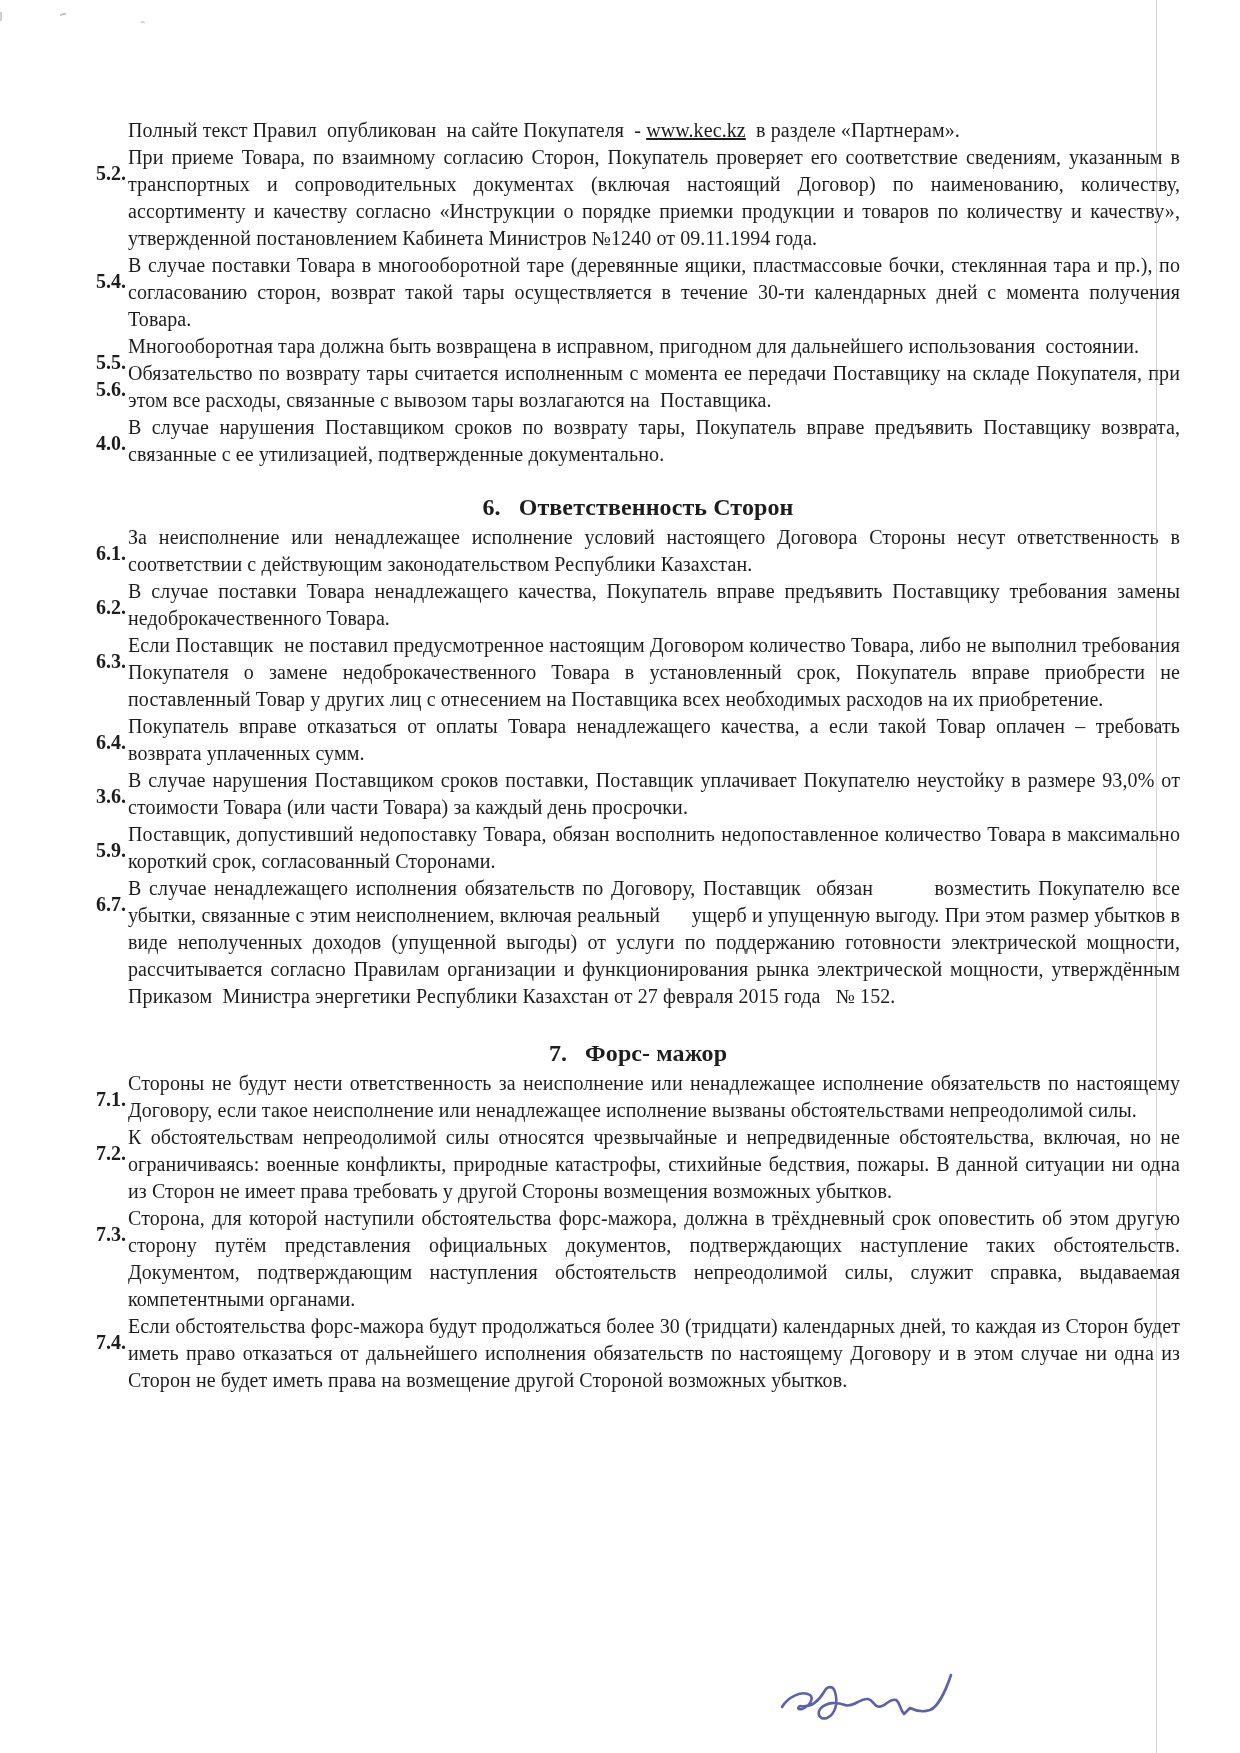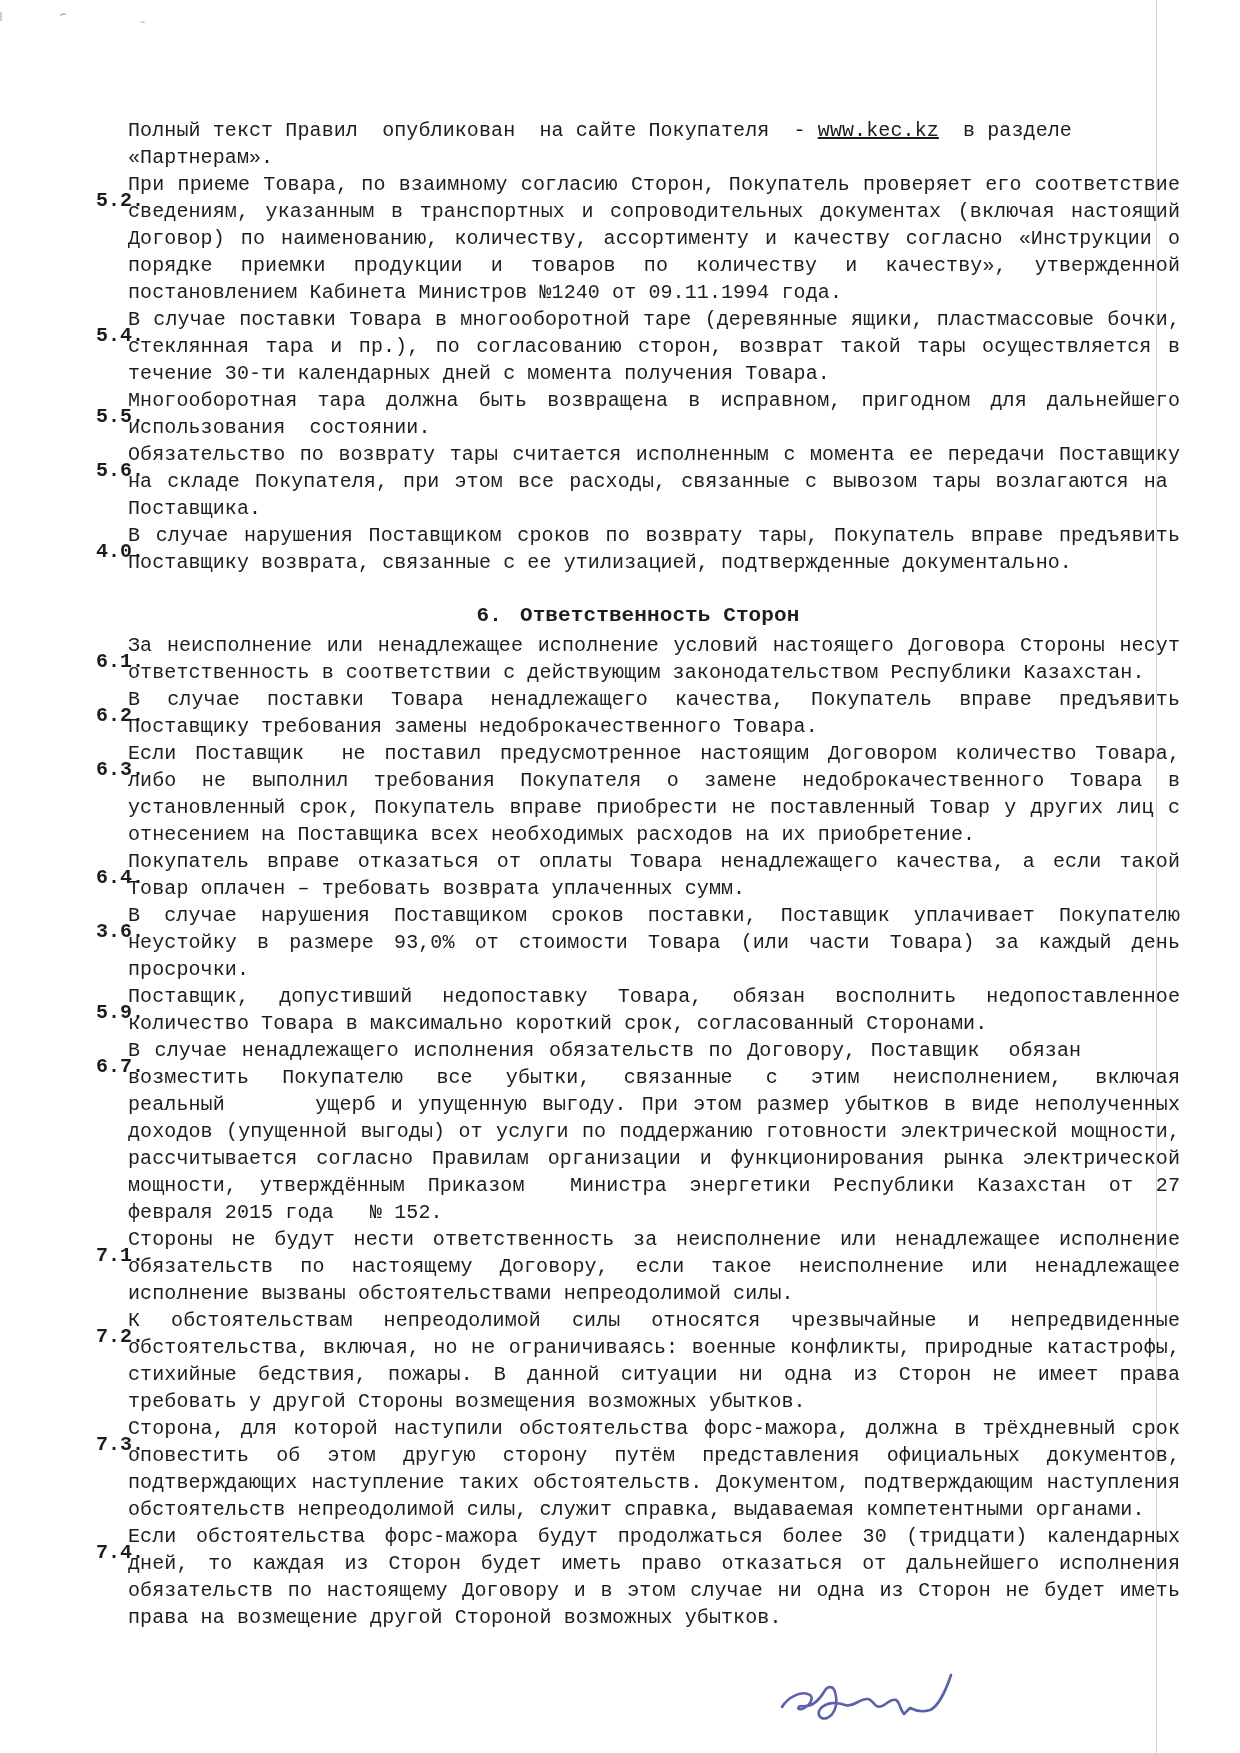--- a/index.html
+++ b/index.html
@@ -4,21 +4,21 @@
 <style>
   html, body { margin: 0; padding: 0; }
   body {
     width: 1240px; height: 1753px;
     background: #ffffff;
     font-family: "Liberation Serif", serif;
     color: #1d1d1d;
     position: relative;
     overflow: hidden;
   }
-  .page { position: absolute; inset: 0; font-family: Liberation Mono, monospace; }
+  .page { position: absolute; inset: 0; }
 
   .body-col {
     position: absolute;
     left: 96px; top: 117px;
     width: 1084px;
     font-size: 20px;
     line-height: 27px;
     letter-spacing: 0.1px;
   }
 
@@ -38,21 +38,21 @@
   .num {
     position: absolute;
     left: 0; top: 16px;
     font-weight: 700;
     letter-spacing: 0;
   }
 
   h2.heading {
     margin: 26px 0 3px 0;
     text-align: center;
-    font-size: 21px;
+    font-size: 24px;
     line-height: 27px;
     font-weight: 700;
   }
   h2.h7 { margin-top: 30px; }
   .hnum { margin-right: 18px; }
 
   
   .crease {
     position: absolute;
     left: 1156px; top: 0;
@@ -108,20 +108,21 @@
     <h2 class="heading"><span class="hnum">6.</span><span>Ответственность Сторон</span></h2>
 
     <p class="clause"><span class="num">6.1.</span><span>За неисполнение или ненадлежащее исполнение условий настоящего Договора Стороны несут ответственность в соответствии с действующим законодательством Республики Казахстан.</span></p>
     <p class="clause"><span class="num">6.2.</span><span>В случае поставки Товара ненадлежащего качества, Покупатель вправе предъявить Поставщику требования замены недоброкачественного Товара.</span></p>
     <p class="clause"><span class="num">6.3.</span><span>Если Поставщик&nbsp; не поставил предусмотренное настоящим Договором количество Товара, либо не выполнил требования Покупателя о замене недоброкачественного Товара в установленный срок, Покупатель вправе приобрести не поставленный Товар у других лиц с отнесением на Поставщика всех необходимых расходов на их приобретение.</span></p>
     <p class="clause"><span class="num">6.4.</span><span>Покупатель вправе отказаться от оплаты Товара ненадлежащего качества, а если такой Товар оплачен – требовать возврата уплаченных сумм.</span></p>
     <p class="clause"><span class="num">3.6.</span><span>В случае нарушения Поставщиком сроков поставки, Поставщик уплачивает Покупателю неустойку в размере 93,0% от стоимости Товара (или части Товара) за каждый день просрочки.</span></p>
     <p class="clause"><span class="num">5.9.</span><span>Поставщик, допустивший недопоставку Товара, обязан восполнить недопоставленное количество Товара в максимально короткий срок, согласованный Сторонами.</span></p>
     <p class="clause"><span class="num">6.7.</span><span>В случае ненадлежащего исполнения обязательств по Договору, Поставщик&nbsp; обязан&nbsp;&nbsp;&nbsp;&nbsp;&nbsp;&nbsp;&nbsp; возместить Покупателю все убытки, связанные с этим неисполнением, включая реальный&nbsp;&nbsp;&nbsp;&nbsp;&nbsp; ущерб и упущенную выгоду. При этом размер убытков в виде неполученных доходов (упущенной выгоды) от&nbsp;услуги по поддержанию готовности электрической мощности, рассчитывается согласно Правилам организации и функционирования рынка электрической мощности, утверждённым Приказом&nbsp; Министра энергетики Республики Казахстан от 27 февраля 2015 года&nbsp;&nbsp; № 152.</span></p>
 
+    <h2 class="heading h7"><span class="hnum">7.</span><span>Форс- мажор</span></h2>
 
     <p class="clause"><span class="num">7.1.</span><span>Стороны не будут нести ответственность за неисполнение или ненадлежащее исполнение обязательств по настоящему Договору, если такое неисполнение или ненадлежащее исполнение вызваны обстоятельствами непреодолимой силы.</span></p>
     <p class="clause"><span class="num">7.2.</span><span>К обстоятельствам непреодолимой силы относятся чрезвычайные и непредвиденные обстоятельства, включая, но не ограничиваясь: военные конфликты, природные катастрофы, стихийные бедствия, пожары. В данной ситуации ни одна из Сторон не имеет права требовать у другой Стороны возмещения возможных убытков.</span></p>
     <p class="clause"><span class="num">7.3.</span><span>Сторона, для которой наступили обстоятельства форс-мажора, должна в трёхдневный срок оповестить об этом другую сторону путём представления официальных документов, подтверждающих наступление таких обстоятельств. Документом, подтверждающим наступления обстоятельств непреодолимой силы, служит справка, выдаваемая компетентными органами.</span></p>
     <p class="clause"><span class="num">7.4.</span><span>Если обстоятельства форс-мажора будут продолжаться более 30 (тридцати) календарных дней, то каждая из Сторон будет иметь право отказаться от дальнейшего исполнения обязательств по настоящему Договору и в этом случае ни одна из Сторон не будет иметь права на возмещение другой Стороной возможных убытков.</span></p>
 
   </div>
 
   <svg class="signature" viewBox="0 0 190 85" fill="none" xmlns="http://www.w3.org/2000/svg">
     <path d="M 12 45

